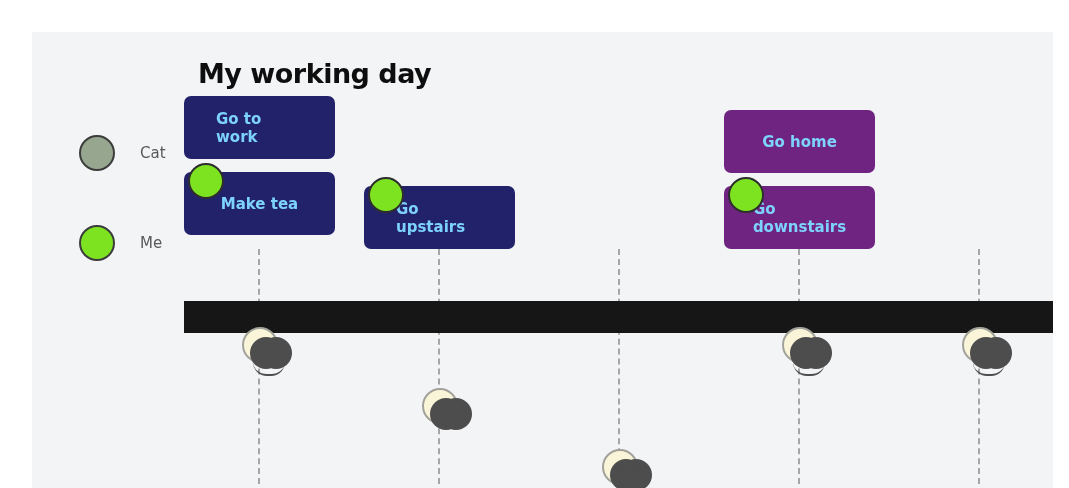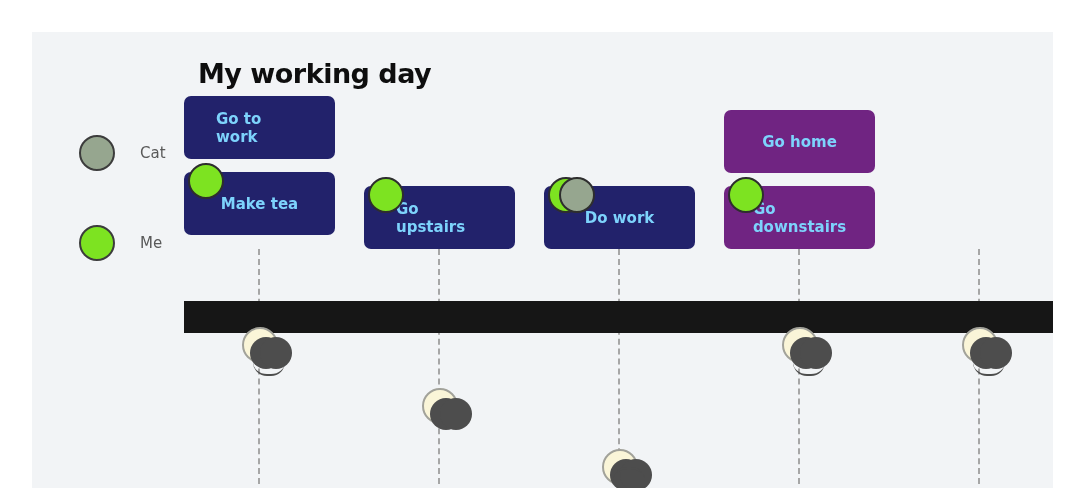--- a/index.html
+++ b/index.html
@@ -184,25 +184,20 @@
   </div>
 
   <div class="event-box navy" style="left:152px; top:140px;">
     <span class="corner-dot me"></span>
     <span class="event-label">Make tea</span>
   </div>
   <div class="event-box navy" style="left:332px; top:154px;">
     <span class="corner-dot me"></span>
     <span class="event-label">Go upstairs</span>
   </div>
-  <div class="event-box navy" style="left:512px; top:154px;">
-    <span class="corner-dot me"></span>
-    <span class="corner-dot cat"></span>
-    <span class="event-label">Do work</span>
-  </div>
   <div class="event-box purple" style="left:692px; top:154px;">
     <span class="corner-dot me"></span>
     <span class="event-label">Go downstairs</span>
   </div>
 
   <div class="face" style="left:210px; top:295px;">
     <span class="eye left"></span>
     <span class="eye right"></span>
     <span class="mouth happy"></span>
   </div>

